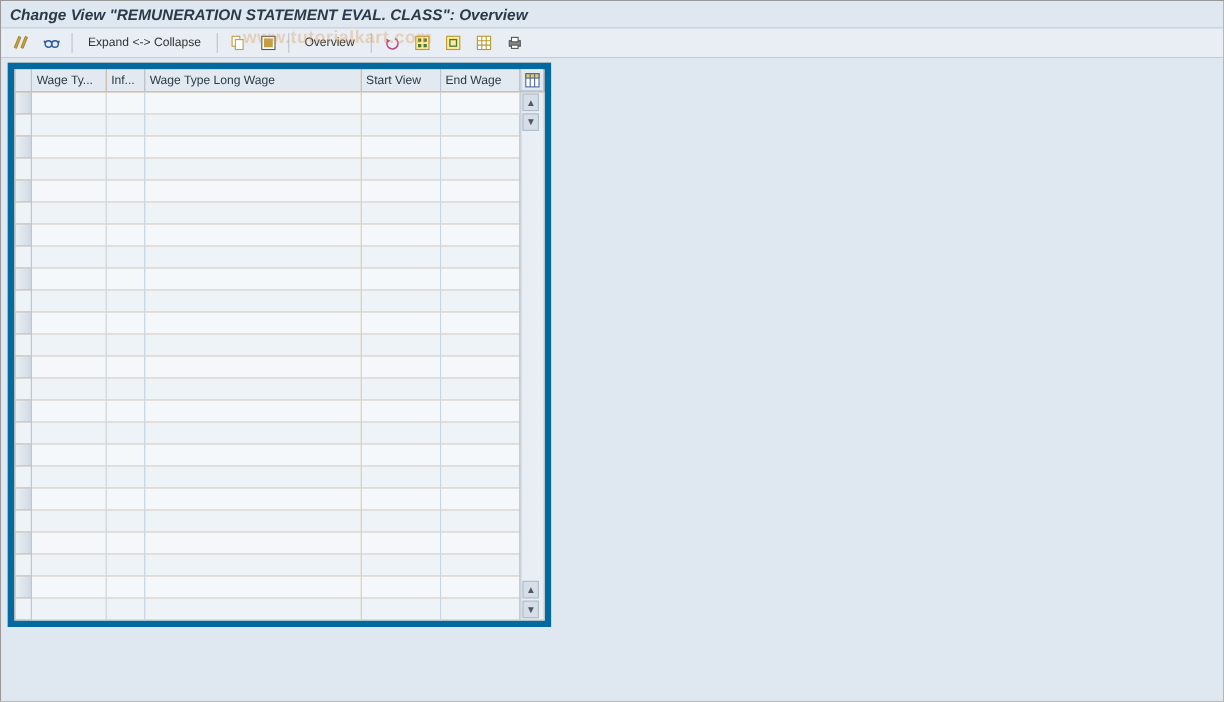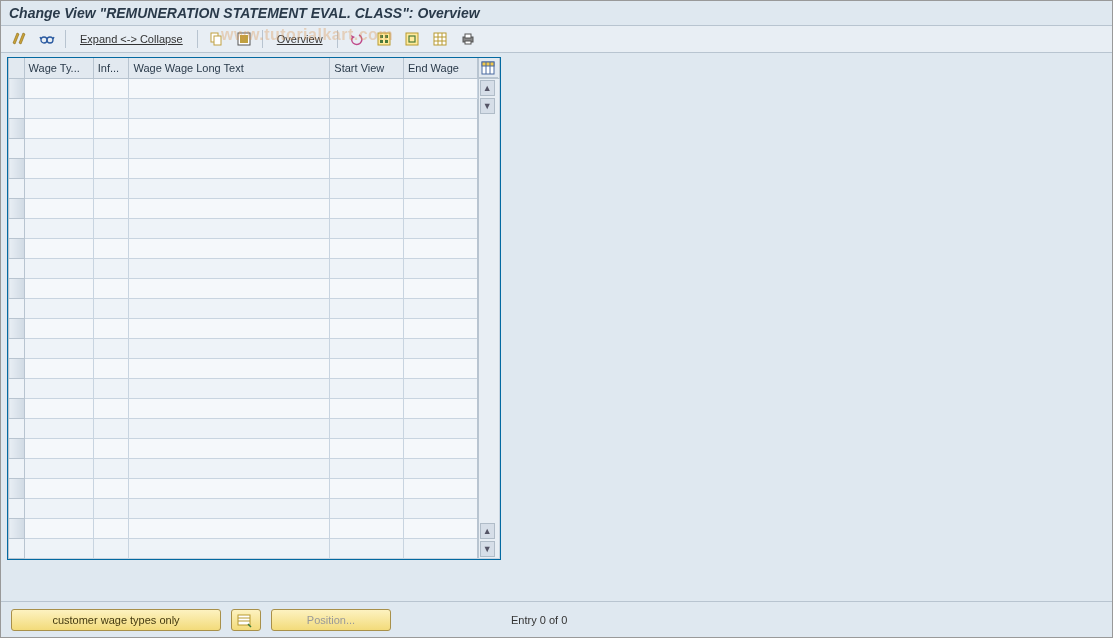--- a/index.html
+++ b/index.html
@@ -43,21 +43,20 @@
   }
   .tbtn {
     display: inline-flex;
     align-items: center;
     justify-content: center;
     min-width: 20px; height: 20px;
     padding: 0 3px;
     border: 1px solid transparent;
     border-radius: 2px;
     cursor: pointer;
-    text-decoration: underline;
   }
   .tbtn-label {
     padding: 0 4px;
     font-size: 11px;
     color: #333;
   }
   .icon { display: inline-block; width: 16px; height: 16px; }
   .watermark {
     position: absolute;
     left: 220px; top: 0px;
@@ -71,21 +70,21 @@
   .content-area {
     flex: 1;
     background: #dfe8f0;
     padding: 4px 6px;
     position: relative;
     overflow: hidden;
   }
   .table-wrap {
     width: 494px;
     background: #fdba74;
-    border: 1px solid #0369a1;
+    border: 6px solid #0369a1;
     display: flex;
     position: relative;
   }
   .table-main {
     flex: 1;
   }
   table.grid {
     border-collapse: collapse;
     width: 100%;
     table-layout: fixed;
@@ -282,21 +281,21 @@
 
   <div class="content-area">
     <div class="table-wrap">
       <div class="table-main">
         <table class="grid">
           <thead>
             <tr>
               <th class="rowsel-head"></th>
               <th style="width:62px">Wage Ty...</th>
               <th style="width:32px">Inf...</th>
-              <th style="width:180px">Wage Wage Long Text</th>
+              <th style="width:180px">Wage Type Long Wage</th>
               <th style="width:66px">Start View</th>
               <th style="width:66px">End Wage</th>
               <th style="width:20px;padding:0;">
                 <div class="col-config">
                   <span class="icon">
                     <svg viewBox="0 0 16 16">
                         <rect x="2" y="2" width="12" height="12" fill="#fff" stroke="#4a6aa0"></rect>
                         <rect x="2" y="2" width="12" height="4" fill="#f2c84a" stroke="#4a6aa0"></rect>
                         <line x1="6" y1="2" x2="6" y2="14" stroke="#4a6aa0"></line>
                         <line x1="10" y1="2" x2="10" y2="14" stroke="#4a6aa0"></line>
@@ -508,33 +507,14 @@
                 <td></td>
                 <td></td>
                 <td></td>
               </tr>
             </tbody>
         </table>
       </div>
     </div>
   </div>
 
-  <div class="bottom-bar">
-    <span class="btn wide">
-      <span>customer wage types only</span>
-    </span>
-    <span class="btn" style="min-width:24px;padding:0 4px;">
-      <span class="icon">
-        <svg viewBox="0 0 16 16">
-            <rect x="2" y="3" width="12" height="10" fill="#fff" stroke="#b89a30"></rect>
-            <line x1="2" y1="6" x2="14" y2="6" stroke="#b89a30"></line>
-            <line x1="2" y1="9" x2="14" y2="9" stroke="#b89a30"></line>
-            <path d="M12 12 L15 15" stroke="#3a7a3a" stroke-width="1.5"></path>
-          </svg>
-      </span>
-    </span>
-    <span class="btn disabled" style="min-width:120px;">
-      <span>Position...</span>
-    </span>
-    <span class="entry-status">Entry 0 of 0</span>
-  </div>
 
 </div>
 
 </body></html>

